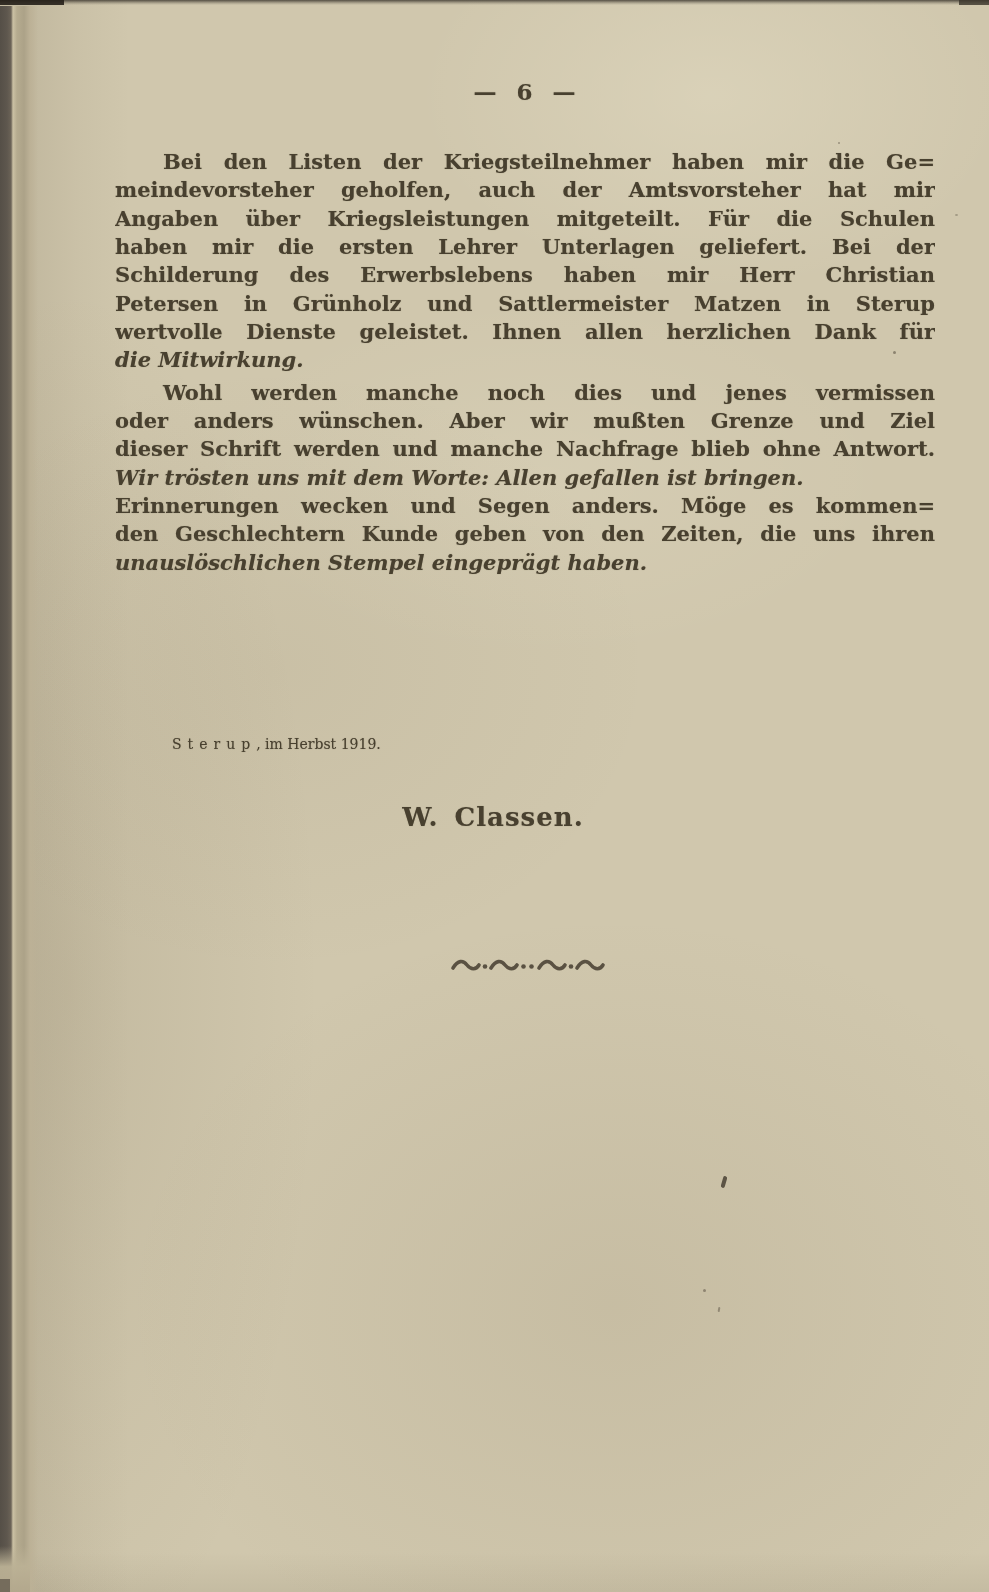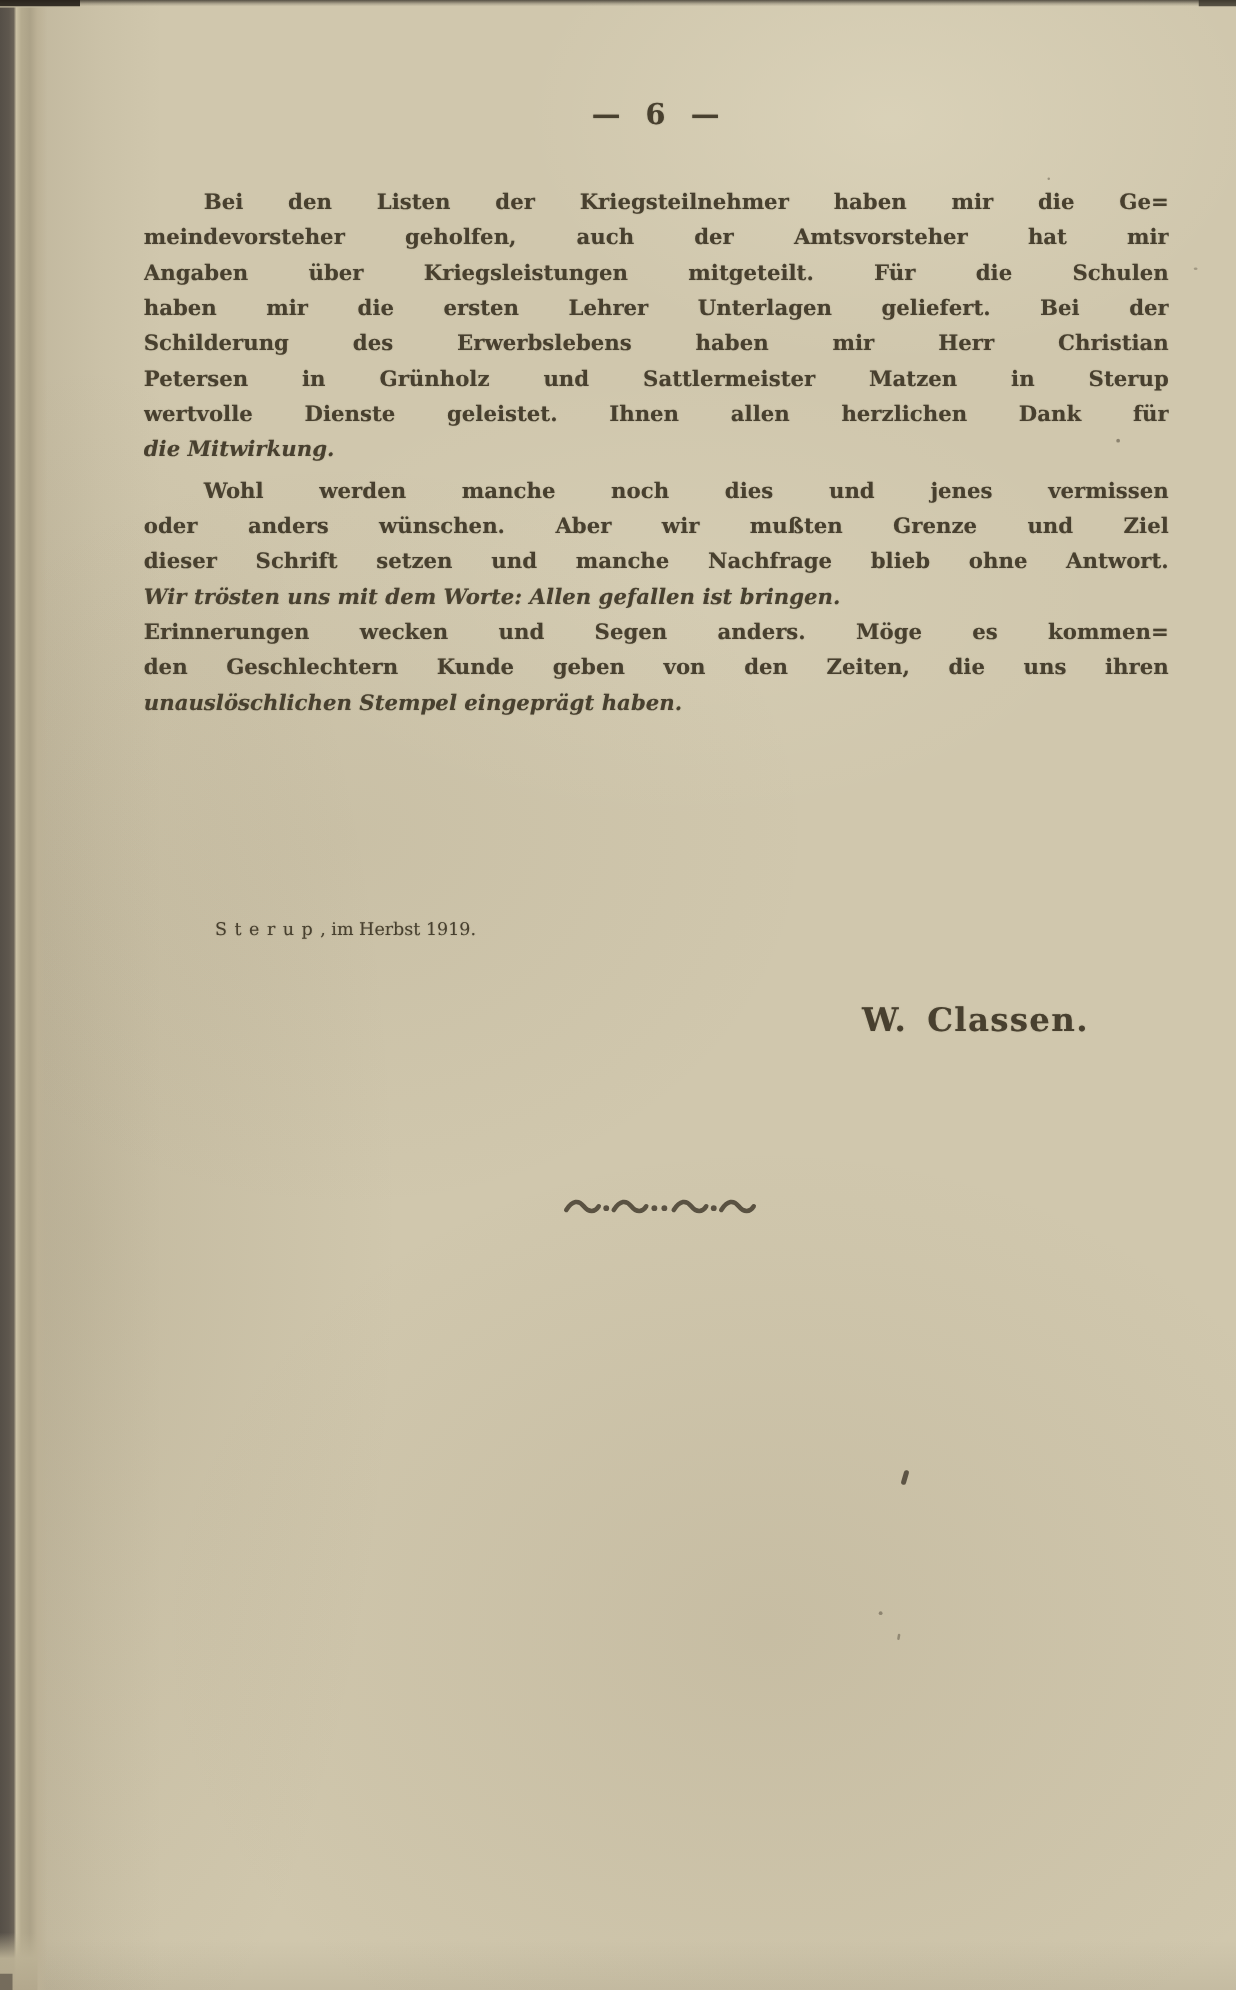--- a/index.html
+++ b/index.html
@@ -42,37 +42,37 @@
   .corner-bl-nub { position:absolute; left:0; bottom:0; width:10px; height:13px; background:#6a6254; opacity:.85; }
 
   .page-number {
     position:absolute; left:115px; top:78px; width:820px;
     text-align:center; font-size:23px; font-weight:bold;
     word-spacing:10px; letter-spacing:1px;
     text-shadow:0 0 1px rgba(72,64,47,.45);
   }
   .body-text {
     position:absolute; left:115px; top:148px; width:820px;
-    font-size:17px; font-weight:bold; line-height:28.35px;
+    font-size:21px; font-weight:bold; line-height:28.35px;
     text-shadow:0 0 1px rgba(72,64,47,.40);
   }
   .line { text-align:justify; text-align-last:justify; height:28.35px; overflow:hidden; }
   .line.end { text-align-last:left;font-style:italic; }
   .line.indent { text-indent:48px; }
   .line.pgap { margin-top:4px; }
 
   .dateline {
     position:absolute; left:172px; top:736px;
     font-size:14px; font-weight:normal;
     text-shadow:0 0 1px rgba(72,64,47,.40);
   }
   .dateline .place { letter-spacing:6px; }
   .signature {
     position:absolute; left:115px; top:802px; width:756px;
-    text-align:right; font-size:26px; font-weight:bold;
+    text-align:center; font-size:26px; font-weight:bold;
     letter-spacing:1px; word-spacing:6px;
     text-shadow:0 0 1px rgba(72,64,47,.40);
   }
   .ornament { position:absolute; left:450px; top:957px; width:156px; height:18px; }
   .ornament svg { display:block; }
 
   .speck { position:absolute; background:rgba(62,54,41,.78); border-radius:2px; }
   .speck.s1 { left:722px; top:1176px; width:4px;  height:12px; transform:rotate(16deg); }
   .speck.s2 { left:703px; top:1289px; width:3px;  height:3px;  opacity:.55; border-radius:50%; }
   .speck.s3 { left:718px; top:1307px; width:2px;  height:5px;  opacity:.5; transform:rotate(10deg); }
@@ -101,21 +101,21 @@
       <div class="line">Angaben über Kriegsleistungen mitgeteilt. Für die Schulen</div>
       <div class="line">haben mir die ersten Lehrer Unterlagen geliefert. Bei der</div>
       <div class="line">Schilderung des Erwerbslebens haben mir Herr Christian</div>
       <div class="line">Petersen in Grünholz und Sattlermeister Matzen in Sterup</div>
       <div class="line">wertvolle Dienste geleistet. Ihnen allen herzlichen Dank für</div>
       <div class="line end">die Mitwirkung.</div>
     </div>
     <div>
       <div class="line indent pgap">Wohl werden manche noch dies und jenes vermissen</div>
       <div class="line">oder anders wünschen. Aber wir mußten Grenze und Ziel</div>
-      <div class="line">dieser Schrift setzen und manche Nachfrage blieb ohne Antwort.</div>
+      <div class="line">dieser Schrift werden und manche Nachfrage blieb ohne Antwort.</div>
       <div class="line end">Wir trösten uns mit dem Worte: Allen gefallen ist bringen.</div>
     </div>
     <div>
       <div class="line">Erinnerungen wecken und Segen anders. Möge es kommen=</div>
       <div class="line">den Geschlechtern Kunde geben von den Zeiten, die uns ihren</div>
       <div class="line end">unauslöschlichen Stempel eingeprägt haben.</div>
     </div>
   </div>
 
   <div class="dateline">

